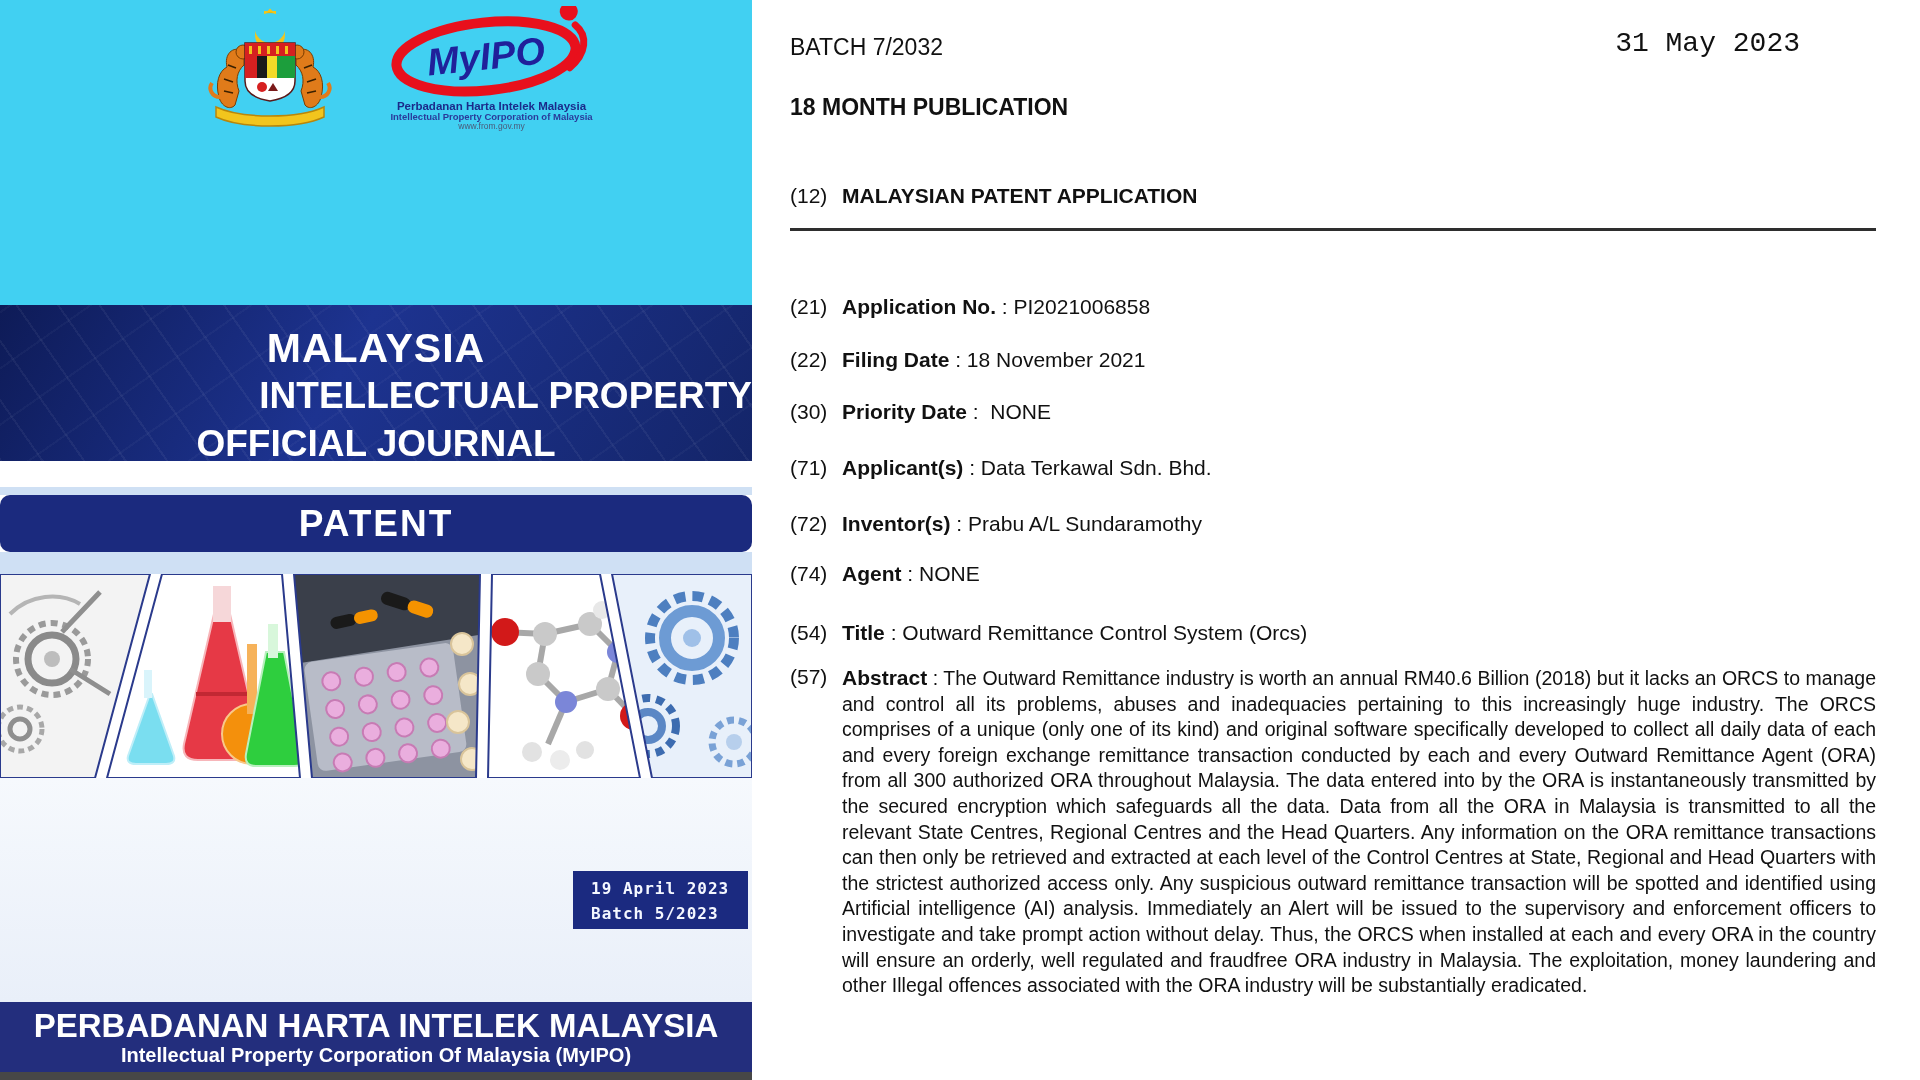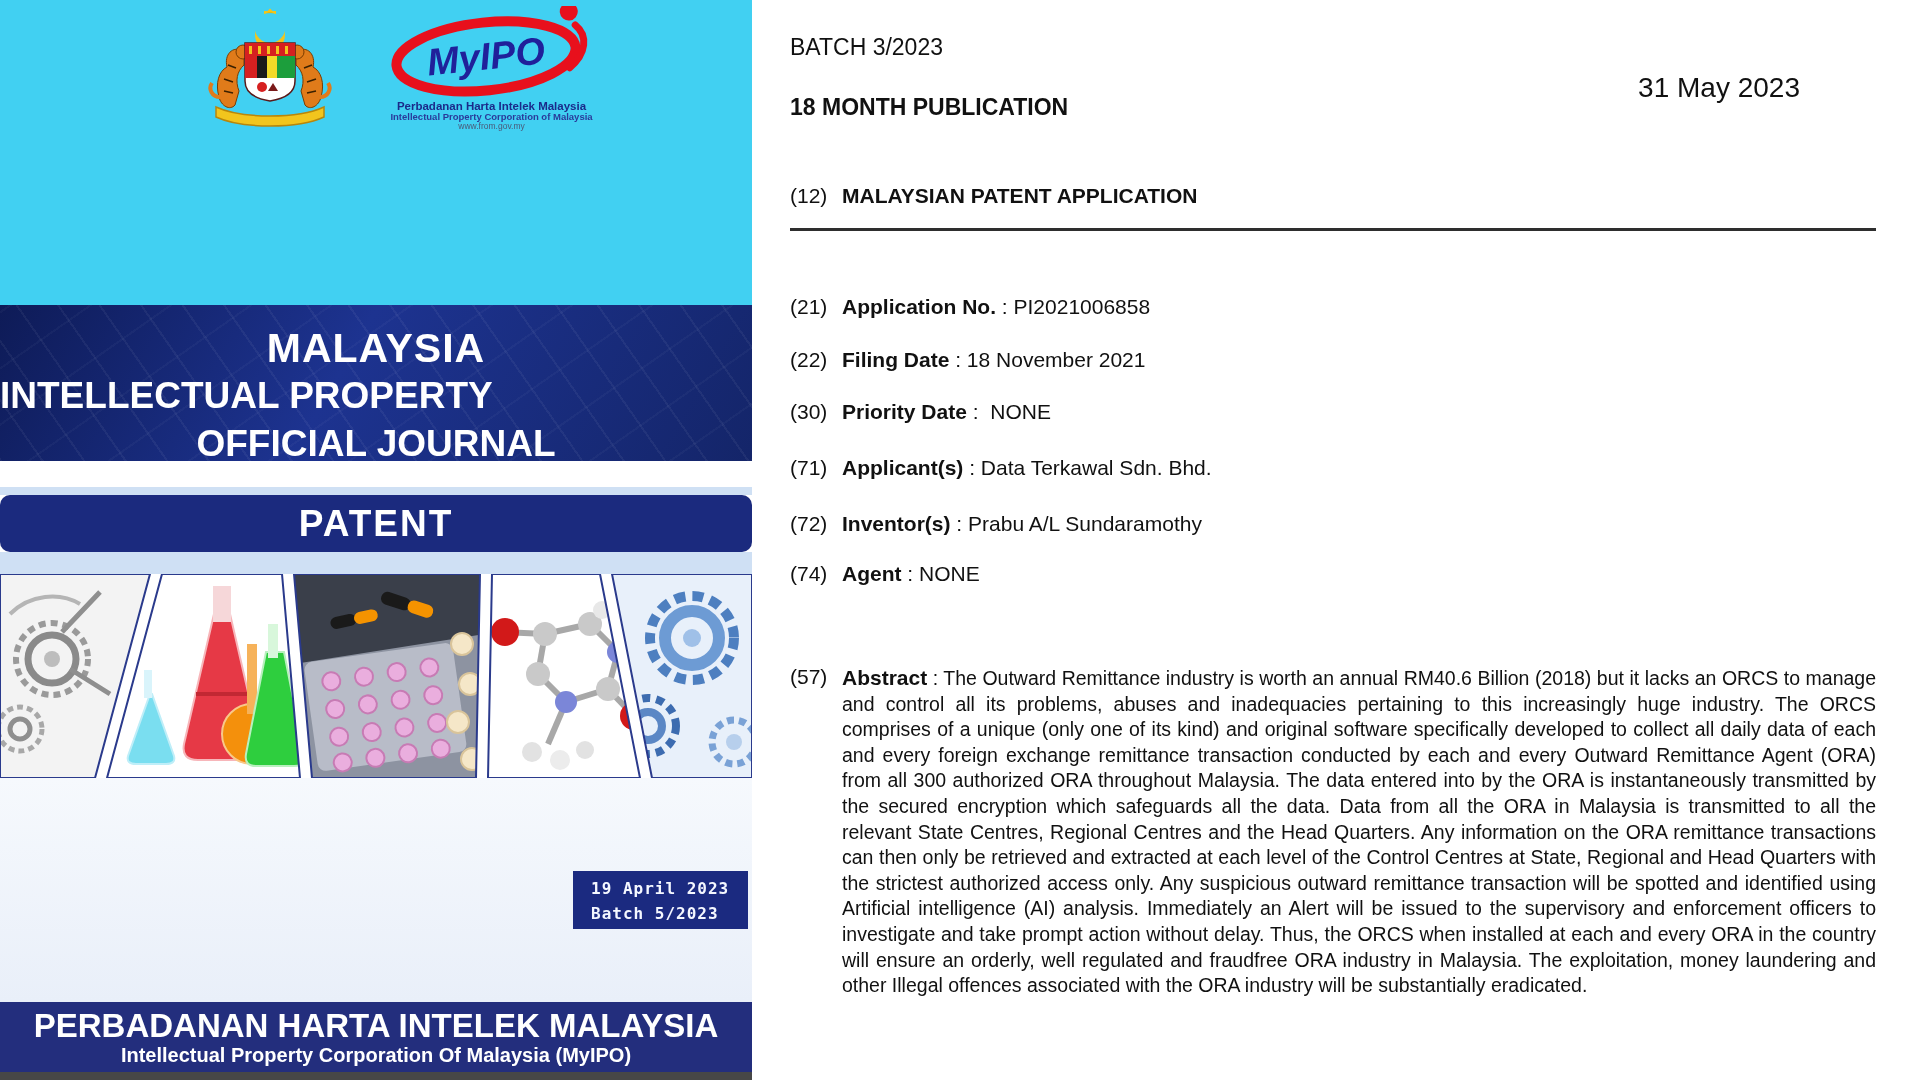--- a/index.html
+++ b/index.html
@@ -21,21 +21,21 @@
   .myipo-text .l3{font-size:8.5px;color:#4a5a7a;}
 
   .band-title{left:0;top:305px;width:752px;height:156px;
     background:linear-gradient(120deg,#0e1b57 0%,#1d3390 45%,#142569 100%);}
   .band-title:before{content:"";position:absolute;inset:0;
     background:
       repeating-linear-gradient(55deg,rgba(255,255,255,0.05) 0 2px,transparent 2px 34px),
       repeating-linear-gradient(-35deg,rgba(255,255,255,0.03) 0 2px,transparent 2px 46px);}
   .band-title .t1{position:absolute;left:0;top:20px;width:100%;text-align:center;
     font-size:41px;font-weight:bold;color:#ffffff;letter-spacing:1px;}
-  .band-title .t2{position:absolute;left:0;top:70px;width:100%;text-align:left;
+  .band-title .t2{position:absolute;left:0;top:70px;width:100%;text-align:right;
     font-size:37px;font-weight:bold;color:#ffffff;}
   .band-title .t3{position:absolute;left:0;top:118px;width:100%;text-align:center;
     font-size:37px;font-weight:bold;color:#ffffff;}
 
   .strip{left:0;width:752px;background:#cfe0f4;}
   .strip.s1{top:487px;height:8px;}
   .strip.s2{top:552px;height:22px;}
   .patent-band{left:0;top:495px;width:752px;height:57px;background:#1b2a7e;border-radius:10px;}
   .patent-band span{position:absolute;left:0;top:8px;width:100%;text-align:center;
     font-size:37px;font-weight:bold;color:#ffffff;letter-spacing:2px;}
@@ -48,21 +48,21 @@
     color:#f4f7ff;font-family:"DejaVu Sans Mono",monospace;font-weight:bold;
     font-size:16px;line-height:25px;padding:5px 0 0 18px;box-sizing:border-box;letter-spacing:1px;}
   .cover-banner{left:0;top:1002px;width:752px;height:70px;background:#232e7d;color:#ffffff;text-align:center;}
   .cover-banner .b1{position:absolute;left:0;top:5px;width:100%;font-size:33px;font-weight:bold;}
   .cover-banner .b2{position:absolute;left:0;top:42px;width:100%;font-size:20px;font-weight:bold;}
   .dark-strip{left:0;top:1072px;width:752px;height:8px;background:#474747;}
 
   
   .doc{left:752px;top:0;width:1168px;height:1080px;background:#ffffff;}
   .batch{left:38px;top:34px;font-size:23px;color:#111;}
-  .docdate{right:120px;top:28px;font-family:Liberation Sans, sans-serif;font-size:28px;color:#111;margin-top:44px;}
+  .docdate{right:120px;top:28px;font-family:Liberation Mono, monospace;font-size:28px;color:#111;}
   .pubtype{left:38px;top:94px;font-size:23px;font-weight:bold;color:#111;}
   .kindrow{left:38px;top:184px;font-size:21px;color:#111;}
   .rule{left:38px;top:228px;width:1086px;height:3px;background:#2e2e2e;}
 
   .field-row{left:38px;font-size:21px;color:#111;white-space:nowrap;margin-top:23px;}
   .fnum{display:inline-block;width:52px;}
   .flabel{font-weight:bold;}
   .fsep{white-space:pre;}
 
   .abs-num{left:38px;top:665px;font-size:21px;color:#111;}
@@ -289,21 +289,21 @@
 
   <div class="abs cover-banner">
     <div class="b1">PERBADANAN HARTA INTELEK MALAYSIA</div>
     <div class="b2">Intellectual Property Corporation Of Malaysia (MyIPO)</div>
   </div>
   <div class="abs dark-strip"></div>
 </div>
 
 <div class="abs doc">
 
-  <div class="abs batch">BATCH 3/2023</div>
+  <div class="abs batch">BATCH 7/2032</div>
   <div class="abs docdate">31 May 2023</div>
   <div class="abs pubtype">18 MONTH PUBLICATION</div>
 
   <div class="abs kindrow">
     <span class="fnum">(12)</span><span class="flabel">MALAYSIAN PATENT APPLICATION</span>
   </div>
 
   <div class="abs rule"></div>
 
   <div class="abs field-row" style="top:272px;">
@@ -316,19 +316,22 @@
     <span class="fnum">(30)</span><span class="flabel">Priority Date</span><span class="fsep"> :  </span><span class="fvalue">NONE</span>
   </div>
   <div class="abs field-row" style="top:433px;">
     <span class="fnum">(71)</span><span class="flabel">Applicant(s)</span><span class="fsep"> : </span><span class="fvalue">Data Terkawal Sdn. Bhd.</span>
   </div>
   <div class="abs field-row" style="top:489px;">
     <span class="fnum">(72)</span><span class="flabel">Inventor(s)</span><span class="fsep"> : </span><span class="fvalue">Prabu A/L Sundaramothy</span>
   </div>
   <div class="abs field-row" style="top:539px;">
     <span class="fnum">(74)</span><span class="flabel">Agent</span><span class="fsep"> : </span><span class="fvalue">NONE</span>
+  </div>
+  <div class="abs field-row" style="top:598px;">
+    <span class="fnum">(54)</span><span class="flabel">Title</span><span class="fsep"> : </span><span class="fvalue">Outward Remittance Control System (Orcs)</span>
   </div>
 
   <div class="abs abs-num">(57)</div>
   <div class="abs abstract">
     <span class="flabel">Abstract</span><span class="fsep"> : </span><span>The Outward Remittance industry is worth an annual RM40.6 Billion (2018) but it lacks an ORCS to manage and control all its problems, abuses and inadequacies pertaining to this increasingly huge industry. The ORCS comprises of a unique (only one of its kind) and original software specifically developed to collect all daily data of each and every foreign exchange remittance transaction conducted by each and every Outward Remittance Agent (ORA) from all 300 authorized ORA throughout Malaysia. The data entered into by the ORA is instantaneously transmitted by the secured encryption which safeguards all the data. Data from all the ORA in Malaysia is transmitted to all the relevant State Centres, Regional Centres and the Head Quarters. Any information on the ORA remittance transactions can then only be retrieved and extracted at each level of the Control Centres at State, Regional and Head Quarters with the strictest authorized access only. Any suspicious outward remittance transaction will be spotted and identified using Artificial intelligence (AI) analysis. Immediately an Alert will be issued to the supervisory and enforcement officers to investigate and take prompt action without delay. Thus, the ORCS when installed at each and every ORA in the country will ensure an orderly, well regulated and fraudfree ORA industry in Malaysia. The exploitation, money laundering and other Illegal offences associated with the ORA industry will be substantially eradicated.</span>
   </div>
 </div>
 
 </body></html>

